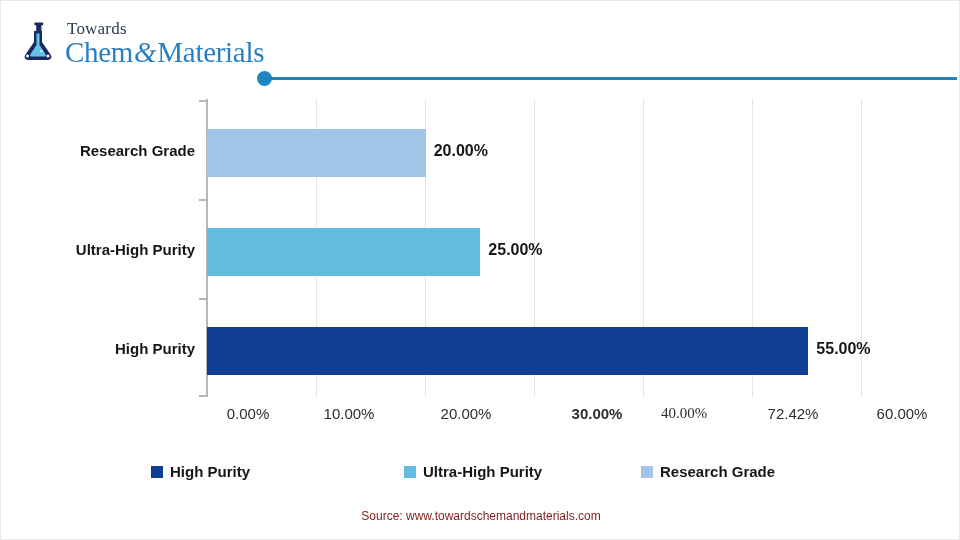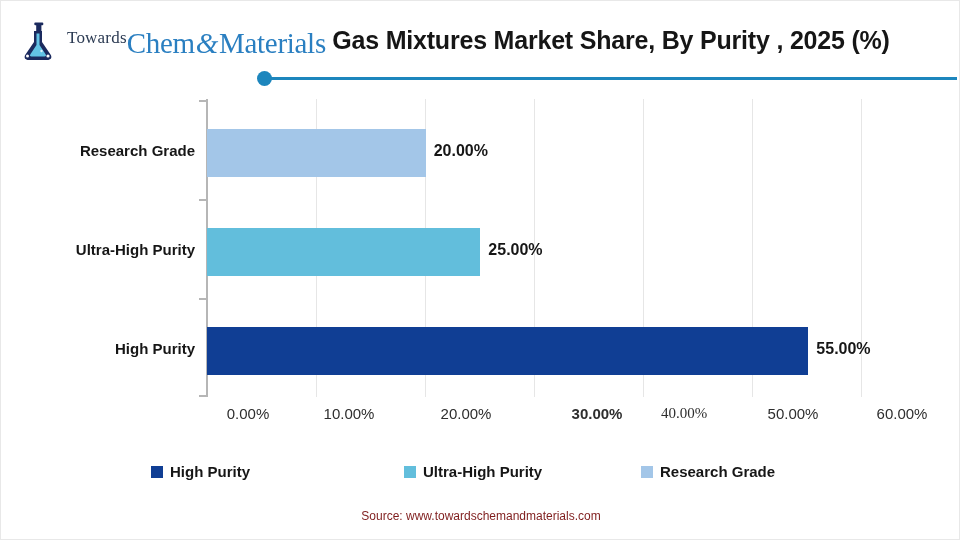--- a/index.html
+++ b/index.html
@@ -33,21 +33,21 @@
     align-items: center;
   }
   #logo-mark {
     width: 46px;
     height: 46px;
     flex: 0 0 46px;
     margin-right: 4px;
   }
   #logo-text {
     display: flex;
-    flex-direction: row;
+    flex-direction: column;
     justify-content: space-between;
     line-height: 1;
   }
   #logo-text .lt-top {
     font-family: "Liberation Serif", serif;
     font-size: 17px;
     color: #2b3a52;
     letter-spacing: .2px;
     margin-left: 2px;
     margin-bottom: 1px;
@@ -238,21 +238,20 @@
       <circle cx="26.5" cy="31" r="1.2" fill="#ffffff" opacity="0.8"></circle>
     </svg>
     <div id="logo-text">
       <div class="lt-top">Towards</div>
       <div class="lt-main">
         <span>Chem</span><span class="amp">&amp;</span><span>Materials</span>
       </div>
     </div>
   </div>
 
-  <div id="chart-title">Gas Mixtures Market Share, By Purity , 2025 (%)</div>
 
   <div id="divider">
     <div id="divider-line" style="background: rgb(29, 134, 189);"></div>
     <div id="divider-dot" style="background: rgb(29, 134, 189);"></div>
   </div>
 
   <div id="cat-labels">
     <div class="cat-label" style="top:43px;">Research Grade</div>
     <div class="cat-label" style="top:142px;">Ultra-High Purity</div>
     <div class="cat-label" style="top:241px;">High Purity</div>
@@ -281,21 +280,21 @@
     <div class="bar" id="bar-2" style="left: 0px; top: 228px; width: 601.333px; background: rgb(16, 62, 148);"></div>
     <div class="bar-value" id="val-2" style="top: 241px; left: 609.333px;">55.00%</div>
   </div>
 
   <div id="xlabels">
     <div class="xlabel" style="left:207px;">0.00%</div>
     <div class="xlabel" style="left:308px;text-align:center;">10.00%</div>
     <div class="xlabel" style="left:425px;">20.00%</div>
     <div class="xlabel" style="left:556px;font-weight:bold;">30.00%</div>
     <div class="xlabel" style="left:643px;font-family:Liberation Serif, serif;">40.00%</div>
-    <div class="xlabel" style="left:752px;">50.00%</div>
+    <div class="xlabel" style="left:752px;">72.42%</div>
     <div class="xlabel" style="left:861px;">60.00%</div>
   </div>
 
   <div id="legend">
     <div class="legend-item" style="left:0px;">
       <span class="legend-swatch" id="sw-0" style="background: rgb(16, 62, 148);"></span>
       <span class="legend-label">High Purity</span>
     </div>
     <div class="legend-item" style="left:253px;">
       <span class="legend-swatch" id="sw-1" style="background: rgb(98, 190, 220);"></span>

